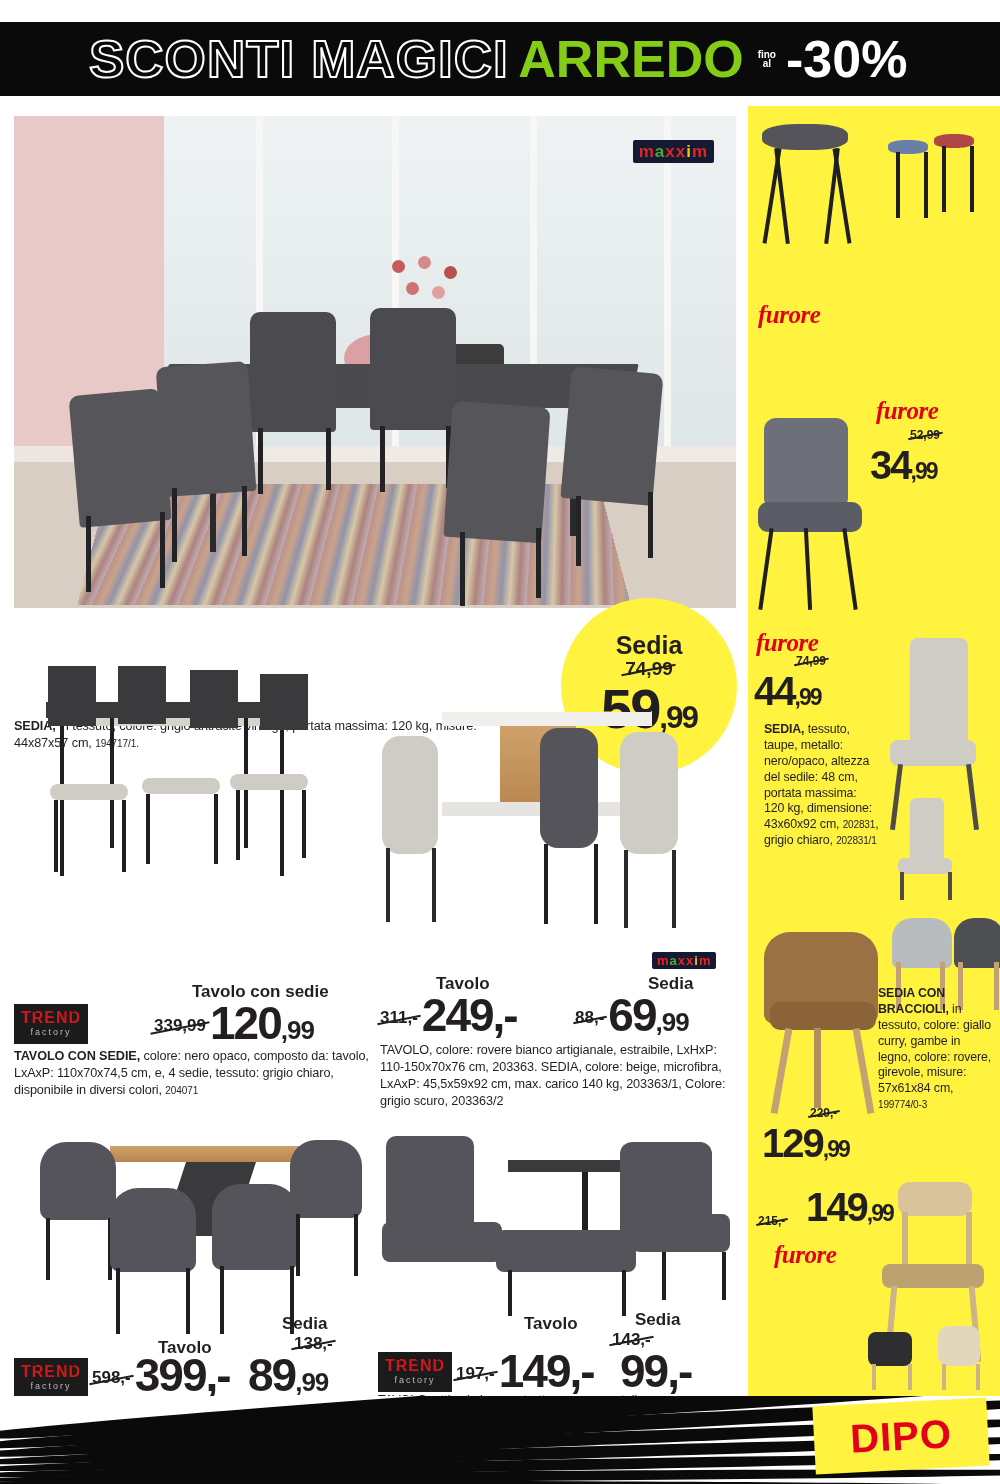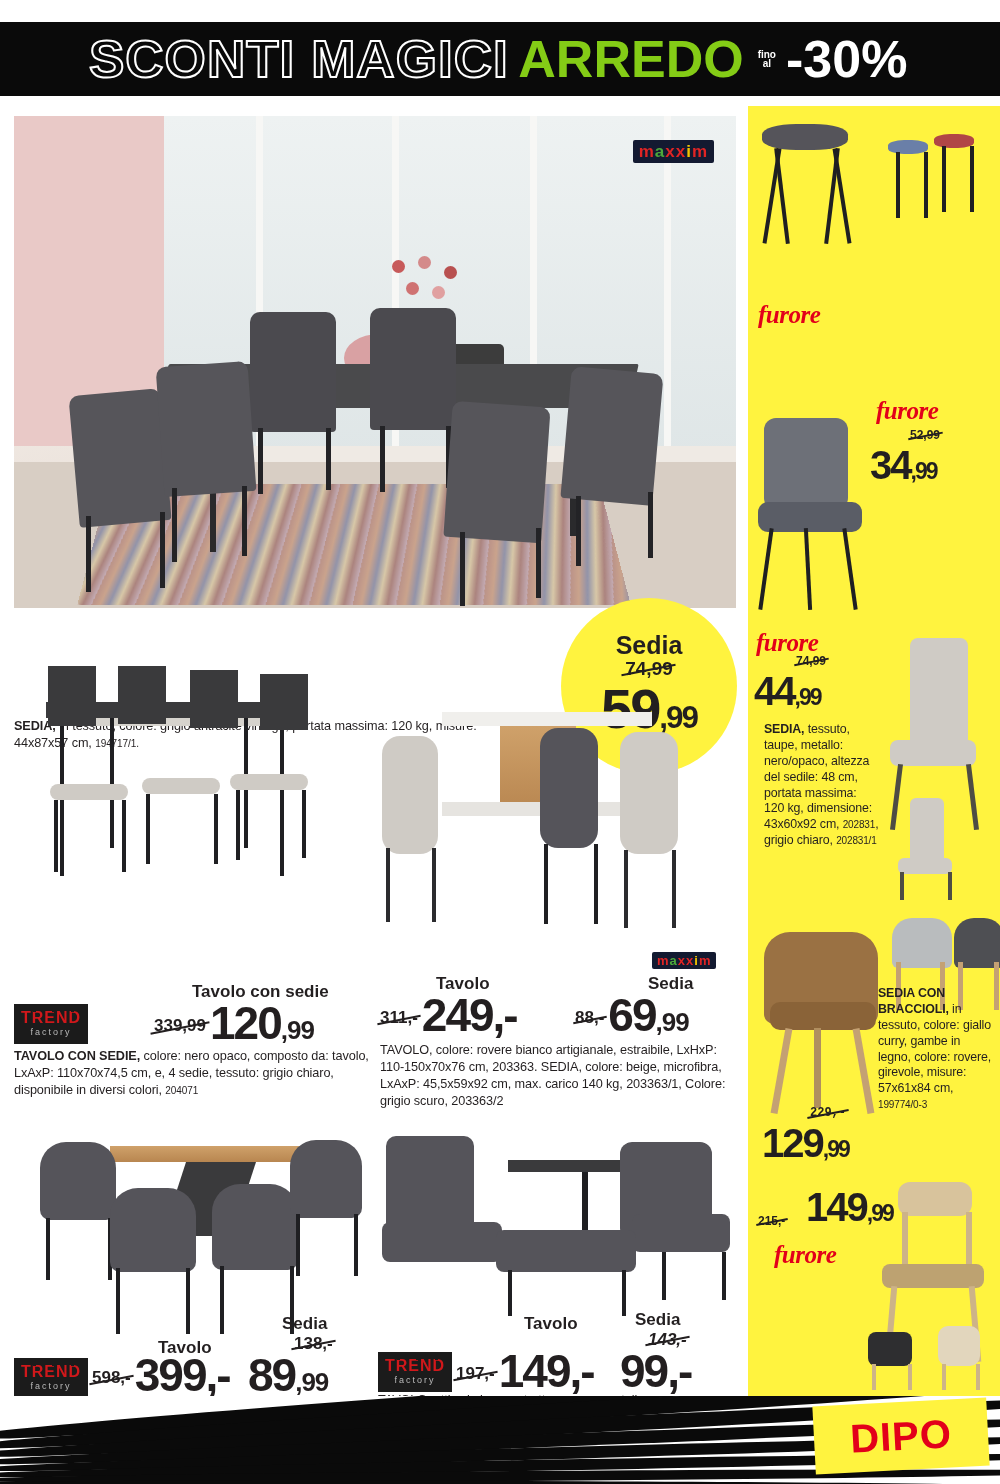--- a/index.html
+++ b/index.html
@@ -363,21 +363,21 @@
     <div class="seat" style="left:244px; top:28px; width:92px; height:98px; border-radius:12px;"></div>
     <div class="seat" style="left:256px; top:100px; width:98px; height:38px; border-radius:8px;"></div>
     <div class="seat" style="left:120px; top:116px; width:140px; height:42px; border-radius:8px;"></div>
     <div class="leg" style="left:132px; top:156px; height:46px;"></div>
     <div class="leg" style="left:246px; top:156px; height:46px;"></div>
     <div class="leg" style="left:286px; top:138px; height:48px;"></div>
     <div class="leg" style="left:346px; top:138px; height:48px;"></div>
   </div>
   <div class="plabel" style="position:absolute; left:524px; top:1208px;">Tavolo</div>
   <div class="plabel" style="position:absolute; left:635px; top:1204px;">Sedia</div>
-  <div class="oldprice" style="position:absolute; left:648px; top:1224px;font-style:italic;"><span class="strike">143,-</span></div>
+  <div class="oldprice" style="position:absolute; left:612px; top:1224px;"><span class="strike">143,-</span></div>
   <div style="position:absolute; left:378px; top:1246px;">
     <div class="trend">
         <div class="zig"></div>
       <div class="t1">TREND</div>
       <div class="t2">factory</div>
     </div>
   </div>
   <div class="pricerow" style="position:absolute; left:456px; top:1244px;">
     <div class="oldprice"><span class="strike">197,-</span></div>
     <div class="newprice"><span>149,-</span></div>
@@ -447,21 +447,21 @@
         <div class="seat" style="left:142px; top:0px; width:60px; height:50px; border-radius:20px 20px 6px 6px; background:#b9bcbe;"></div>
         <div class="leg" style="left:146px; top:44px; height:48px; width:5px; background:#c4a173;"></div>
         <div class="leg" style="left:190px; top:44px; height:48px; width:5px; background:#c4a173;"></div>
         <div class="seat" style="left:204px; top:0px; width:50px; height:50px; border-radius:20px 20px 6px 6px; background:#4e4f53;"></div>
         <div class="leg" style="left:208px; top:44px; height:48px; width:5px; background:#c4a173;"></div>
         <div class="leg" style="left:244px; top:44px; height:48px; width:5px; background:#c4a173;"></div>
       </div>
       <div class="rail-txt" style="position:absolute; left:130px; top:880px; width:118px;">
         <b>SEDIA CON BRACCIOLI,</b><span> in tessuto, colore: giallo curry, gambe in legno, colore: rovere, girevole, misure: 57x61x84 cm, </span><span class="code">199774/0-3</span>
       </div>
-      <div class="rail-old" style="position:absolute; left:62px; top:1000px;font-family:Liberation Mono, monospace;"><span class="strike">229,-</span></div>
+      <div class="rail-old" style="position:absolute; left:62px; top:1000px;"><span class="strike">229,-</span></div>
       <div class="rail-price" style="position:absolute; left:14px; top:1018px;">
         <span>129</span><span class="cents">,99</span>
       </div>
 
       <div class="rail-old" style="position:absolute; left:10px; top:1108px;"><span class="strike">215,-</span></div>
       <div class="rail-price" style="position:absolute; left:58px; top:1082px;">
         <span>149</span><span class="cents">,99</span>
       </div>
       <div class="furore" style="position:absolute; left:26px; top:1136px;">furore</div>
       <div class="ph" style="left:116px; top:1076px; width:136px; height:208px;">

